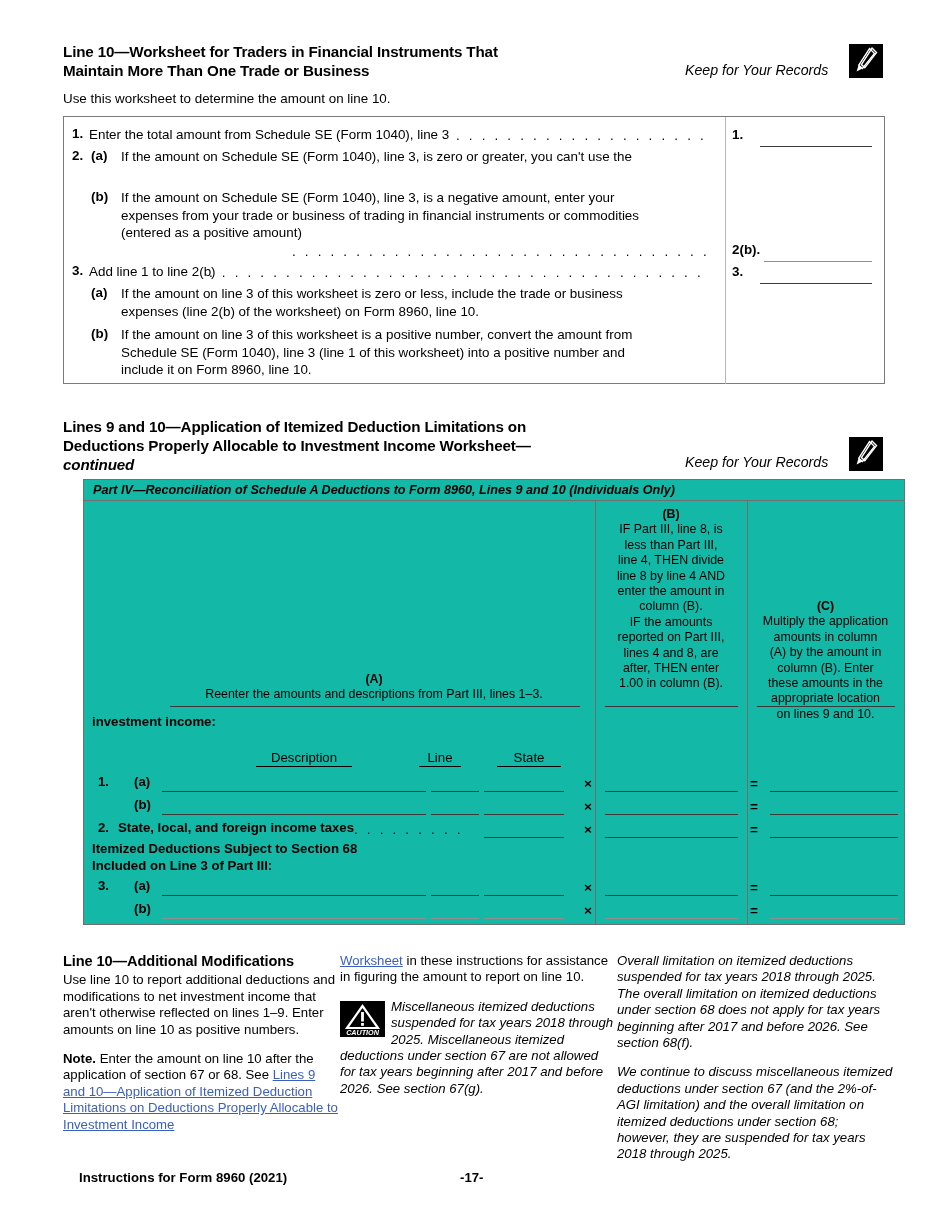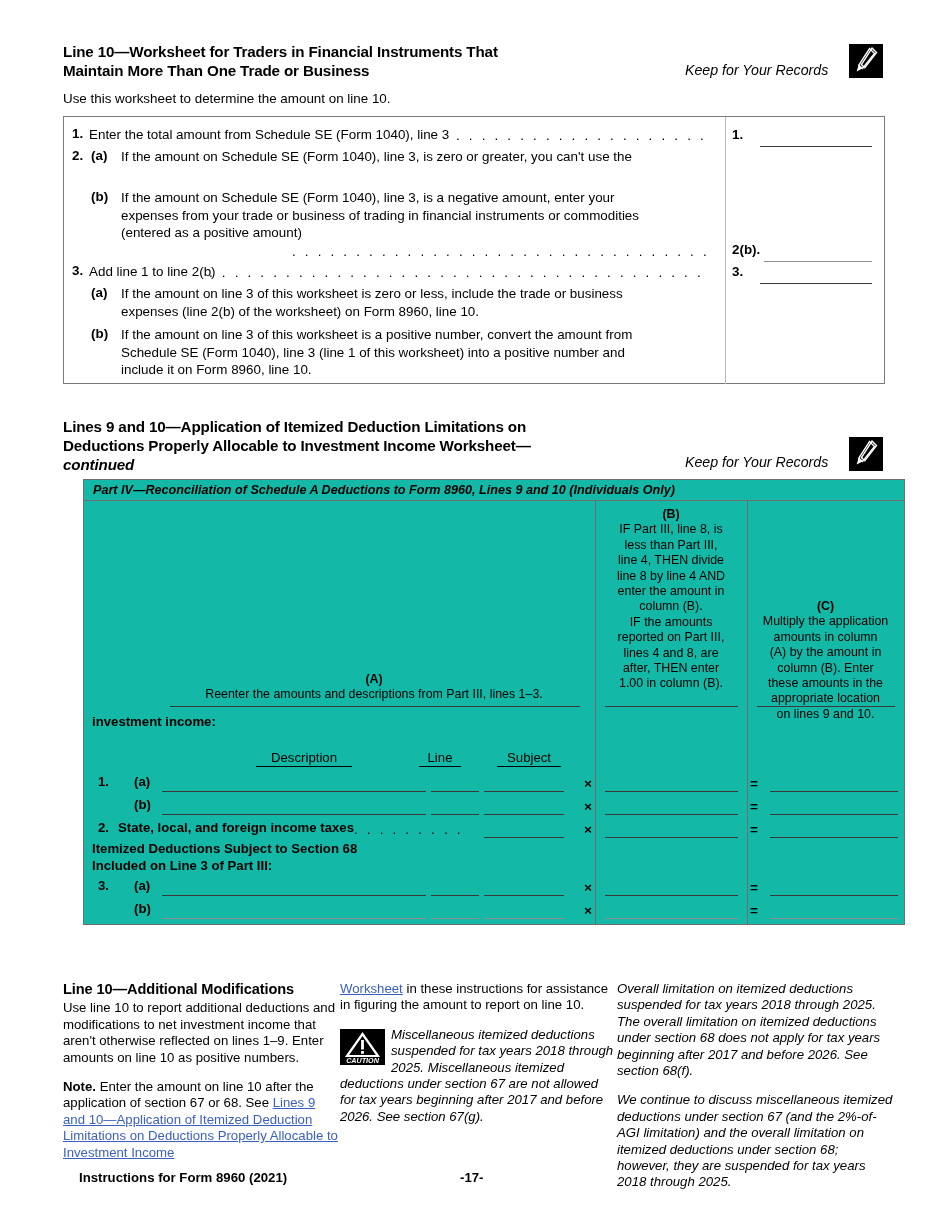--- a/index.html
+++ b/index.html
@@ -168,21 +168,20 @@
     font-size: 13.6px;
     font-weight: bold;
   }
 
   
   .col {
     position: absolute;
     width: 277px;
     font-size: 13.2px;
     line-height: 16.4px;
-    margin-top: 28px;
   }
   .col h3 {
     margin: 0 0 3px 0;
     font-size: 14.6px;
     font-weight: bold;
     letter-spacing: -0.1px;
   }
   .col p { margin: 0 0 13px 0; }
   .col p:last-child { margin-bottom: 0; }
   .link {
@@ -348,21 +347,21 @@
       <div>Reenter the amounts and descriptions from Part III, lines 1–3.</div>
     </div>
     <div class="ruleline" style="left:86px; top:226px; width:410px;"></div>
 
     <div class="bold-lbl" style="left:8px; top:234px; width:480px;">
       <div>investment income:</div>
     </div>
 
     <div class="minihead" style="left:172px; top:270px; width:96px;">Description</div>
     <div class="minihead" style="left:335px; top:270px; width:42px;">Line</div>
-    <div class="minihead" style="left:413px; top:270px; width:64px;">Subject</div>
+    <div class="minihead" style="left:413px; top:270px; width:64px;">State</div>
 
     <div class="rowlbl" style="left:14px; top:294px;">1.</div>
     <div class="rowlbl" style="left:50px; top:294px;">(a)</div>
     <div class="fillline" style="left:78px; top:311px; width:264px;"></div>
     <div class="fillline" style="left:347px; top:311px; width:48px;"></div>
     <div class="fillline" style="left:400px; top:311px; width:80px;"></div>
     <div class="op" style="left:500px; top:296px;">×</div>
     <div class="fillline" style="left:521px; top:311px; width:133px;"></div>
     <div class="op" style="left:666px; top:296px;">=</div>
     <div class="fillline" style="left:686px; top:311px; width:128px;"></div>

